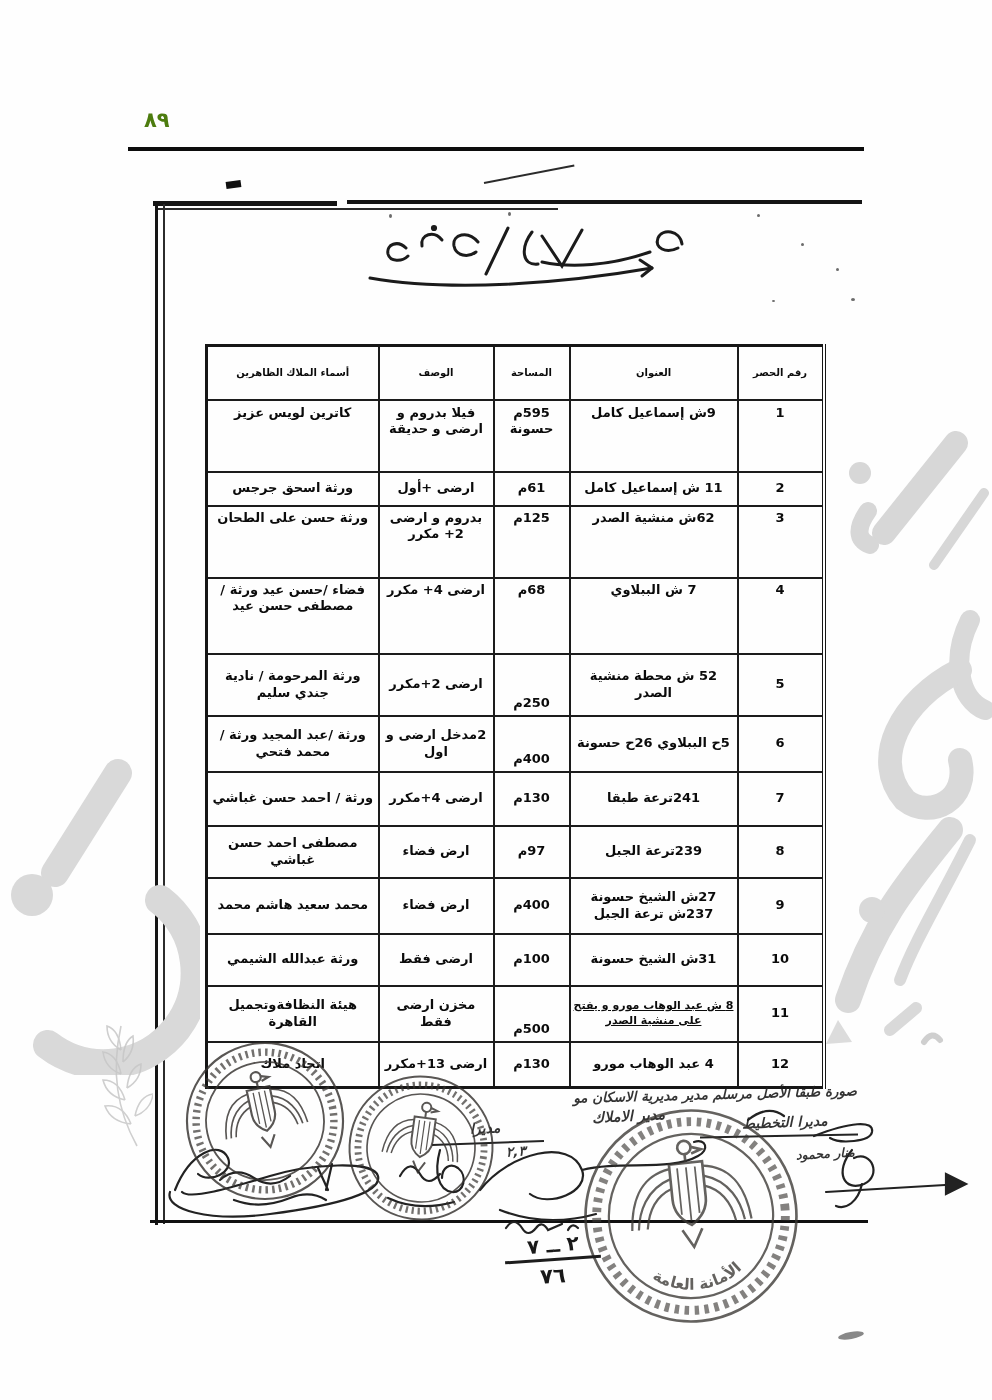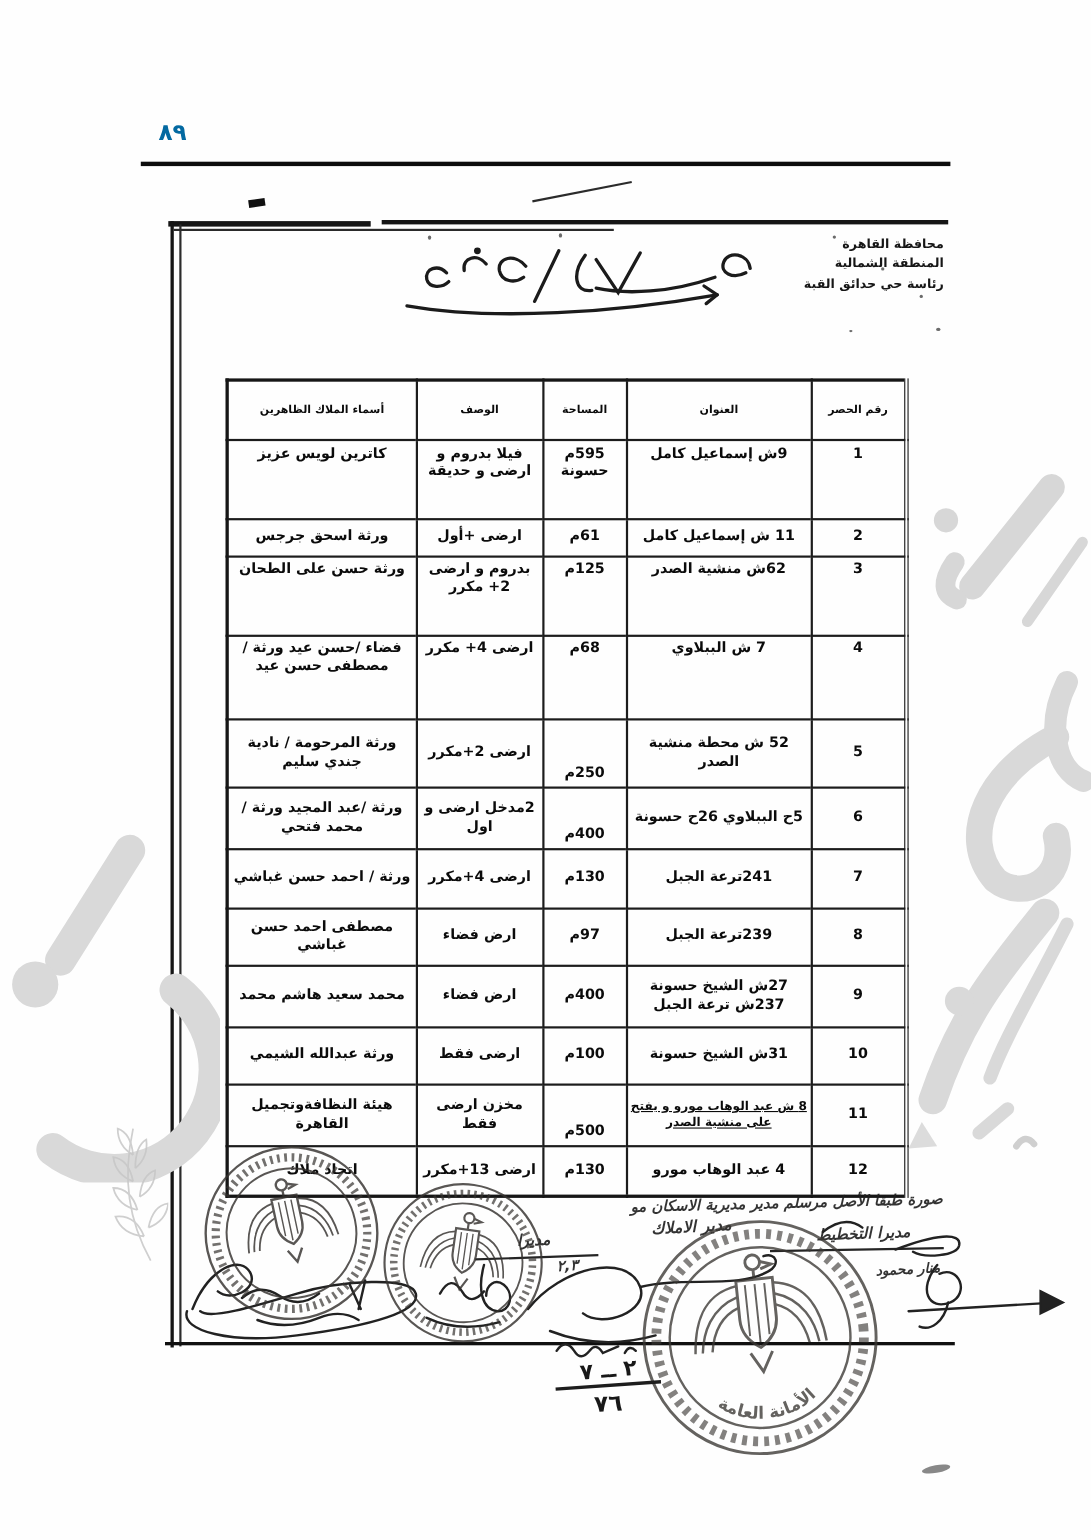--- a/index.html
+++ b/index.html
@@ -1,21 +1,21 @@
 <!DOCTYPE html>
 <html lang="ar"><head>
 <meta charset="utf-8">
 <style>
   html,body{margin:0;padding:0;background:#ffffff;}
   .page{position:relative;width:992px;height:1400px;background:#fefefe;overflow:hidden;
         font-family:"DejaVu Sans",sans-serif;color:#111;}
   .abs{position:absolute;}
 
   
-  .gz-pagenum{top:108px;left:144px;font-size:21px;font-weight:bold;color:#0369a1;}
+  .gz-pagenum{top:108px;left:144px;font-size:21px;font-weight:bold;color:#4d7c0f;}
   .gz-title{top:102px;left:240px;width:520px;text-align:center;direction:rtl;
             font-size:21px;font-weight:bold;color:#0b0b0b;letter-spacing:.5px;}
   .gz-rule{top:147px;left:128px;width:736px;height:4px;background:#0c0c0c;}
 
   
   .ln{background:#151515;}
   .frame-top-a{left:153px;top:201px;width:184px;height:5px;}
   .frame-top-b{left:347px;top:200px;width:515px;height:4px;}
   .frame-top-c{left:158px;top:208px;width:400px;height:2px;background:#2a2a2a;}
   .frame-left-a{left:155px;top:201px;width:3px;height:1024px;}
@@ -98,25 +98,20 @@
   <div class="abs corner-blob"></div>
   <div class="abs diag-line"></div>
   <div class="abs speck" style="left:757px;top:214px;width:3px;height:3px;"></div>
   <div class="abs speck" style="left:801px;top:243px;width:3px;height:3px;"></div>
   <div class="abs speck" style="left:836px;top:268px;width:3px;height:3px;"></div>
   <div class="abs speck" style="left:772px;top:300px;width:3px;height:2px;"></div>
   <div class="abs speck" style="left:851px;top:298px;width:4px;height:3px;"></div>
   <div class="abs speck" style="left:389px;top:214px;width:3px;height:4px;"></div>
   <div class="abs speck" style="left:508px;top:212px;width:3px;height:4px;"></div>
 
-  <div class="abs letterhead">
-    <div>محافظة القاهرة</div>
-    <div>المنطقة الشمالية</div>
-    <div>رئاسة حي حدائق القبة</div>
-  </div>
 
   <svg class="abs" style="left:310px;top:222px;" width="390" height="75" viewBox="0 0 390 75">
     <g fill="none" stroke="#1b1b1b" stroke-width="3" stroke-linecap="round">
       <path d="M372,22 C370,8 352,6 348,16 C344,26 356,32 368,26"></path>
       <path d="M340,30 C300,44 260,46 232,40"></path>
       <path d="M232,14 L252,44 L272,8"></path>
       <path d="M222,10 C210,26 212,44 228,42"></path>
       <path d="M198,6 L176,52"></path>
       <path d="M168,20 C158,8 142,12 144,24 C146,34 158,36 166,30"></path>
       <path d="M132,18 C124,8 110,12 112,24"></path>
@@ -184,21 +179,21 @@
         </tr>
         <tr>
           <td>6</td>
           <td>5ح الببلاوي 26ح حسونة</td>
           <td>400م</td>
           <td>2مدخل ارضى و اول</td>
           <td>ورثة /عبد المجيد ورثة /محمد فتحي</td>
         </tr>
         <tr>
           <td>7</td>
-          <td>241ترعة الجبل</td>
+          <td>241ترعة طبقا</td>
           <td>130م</td>
           <td>ارضى ‎+4مكرر</td>
           <td>ورثة / احمد حسن غباشي</td>
         </tr>
         <tr>
           <td>8</td>
           <td>239ترعة الجبل</td>
           <td>97م</td>
           <td>ارض فضاء</td>
           <td>مصطفى احمد حسن غباشي</td>

